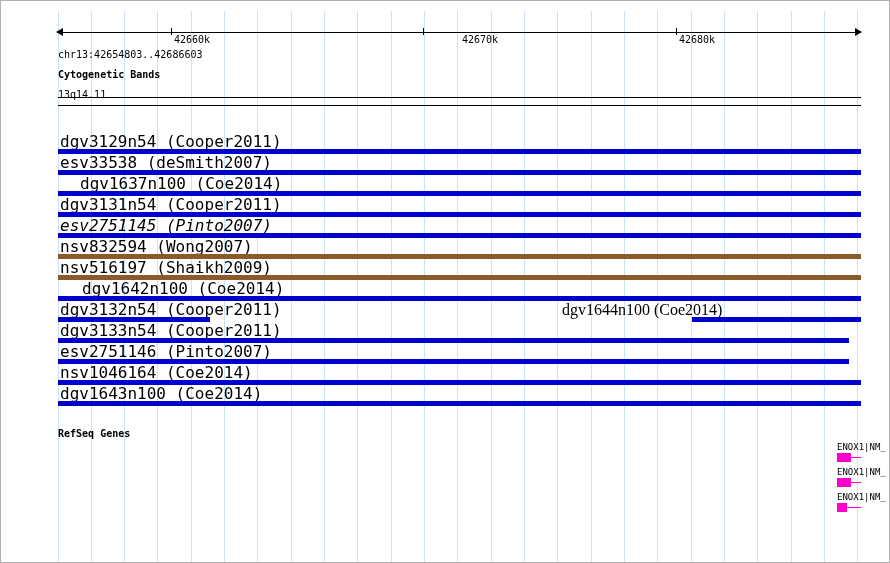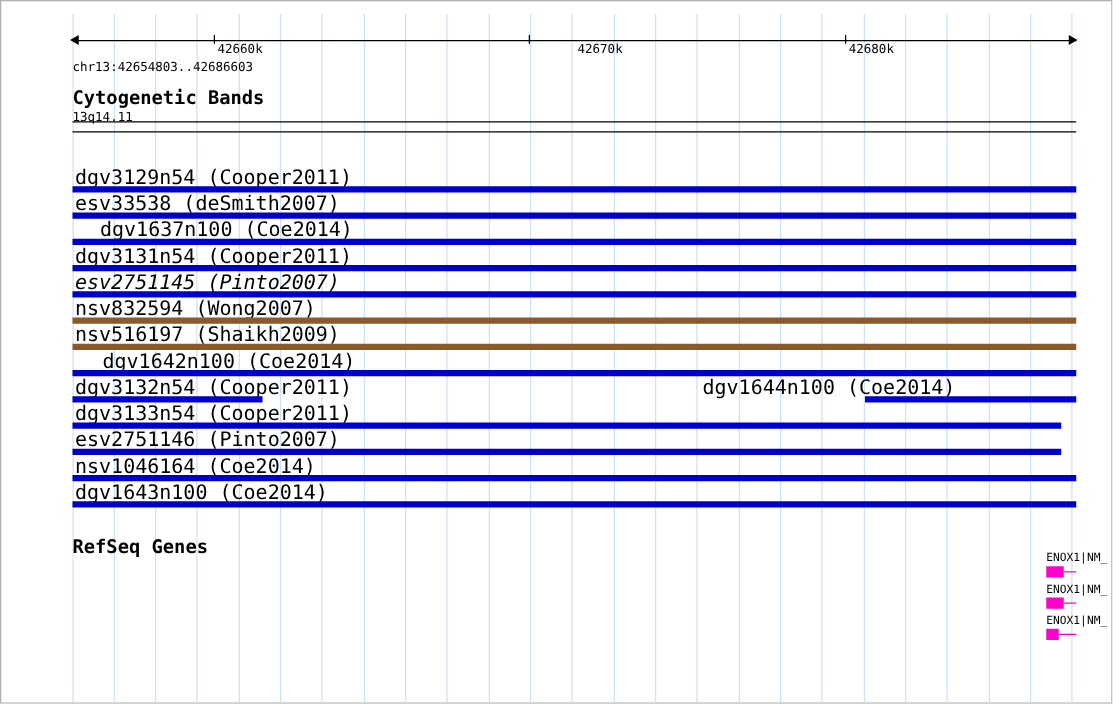--- a/index.html
+++ b/index.html
@@ -65,21 +65,21 @@
     position: absolute;
     top: 33px;
     font-size: 10px;
     color: #000;
     white-space: nowrap;
   }
 
   .track-title {
     position: absolute;
     left: 57px;
-    font-size: 15px;
+    font-size: 10px;
     font-weight: bold;
     color: #000;
     white-space: nowrap;
   }
   .sub-label {
     position: absolute;
     left: 57px;
     font-size: 10px;
     color: #000;
     white-space: nowrap;
@@ -180,21 +180,21 @@
       <div class="sv-label" style="left: 59px; top: 219px; font-style: italic;">esv2751145 (Pinto2007)</div>
       <div class="sv-bar" style="left: 57px; top: 232px; width: 803px; background: rgb(0, 0, 204);"></div>
       <div class="sv-label" style="left: 59px; top: 240px;">nsv832594 (Wong2007)</div>
       <div class="sv-bar" style="left: 57px; top: 253px; width: 803px; background: rgb(139, 90, 43);"></div>
       <div class="sv-label" style="left: 59px; top: 261px;">nsv516197 (Shaikh2009)</div>
       <div class="sv-bar" style="left: 57px; top: 274px; width: 803px; background: rgb(139, 90, 43);"></div>
       <div class="sv-label" style="left: 59px; top: 282px; margin-left: 22px;">dgv1642n100 (Coe2014)</div>
       <div class="sv-bar" style="left: 57px; top: 295px; width: 803px; background: rgb(0, 0, 204);"></div>
       <div class="sv-label" style="left: 59px; top: 303px;">dgv3132n54 (Cooper2011)</div>
       <div class="sv-bar" style="left: 57px; top: 316px; width: 152px; background: rgb(0, 0, 204);"></div>
-      <div class="sv-label" style="left: 561px; top: 303px;">dgv1644n100 (Coe2014)</div>
+      <div class="sv-label" style="left: 561px; top: 303px; font-family: Liberation Serif, serif;">dgv1644n100 (Coe2014)</div>
       <div class="sv-bar" style="left: 691px; top: 316px; width: 169px; background: rgb(0, 0, 204);"></div>
       <div class="sv-label" style="left: 59px; top: 324px;">dgv3133n54 (Cooper2011)</div>
       <div class="sv-bar" style="left: 57px; top: 337px; width: 791px; background: rgb(0, 0, 204);"></div>
       <div class="sv-label" style="left: 59px; top: 345px;">esv2751146 (Pinto2007)</div>
       <div class="sv-bar" style="left: 57px; top: 358px; width: 791px; background: rgb(0, 0, 204);"></div>
       <div class="sv-label" style="left: 59px; top: 366px;">nsv1046164 (Coe2014)</div>
       <div class="sv-bar" style="left: 57px; top: 379px; width: 803px; background: rgb(0, 0, 204);"></div>
       <div class="sv-label" style="left: 59px; top: 387px;">dgv1643n100 (Coe2014)</div>
       <div class="sv-bar" style="left: 57px; top: 400px; width: 803px; background: rgb(0, 0, 204);"></div>
     </div>

